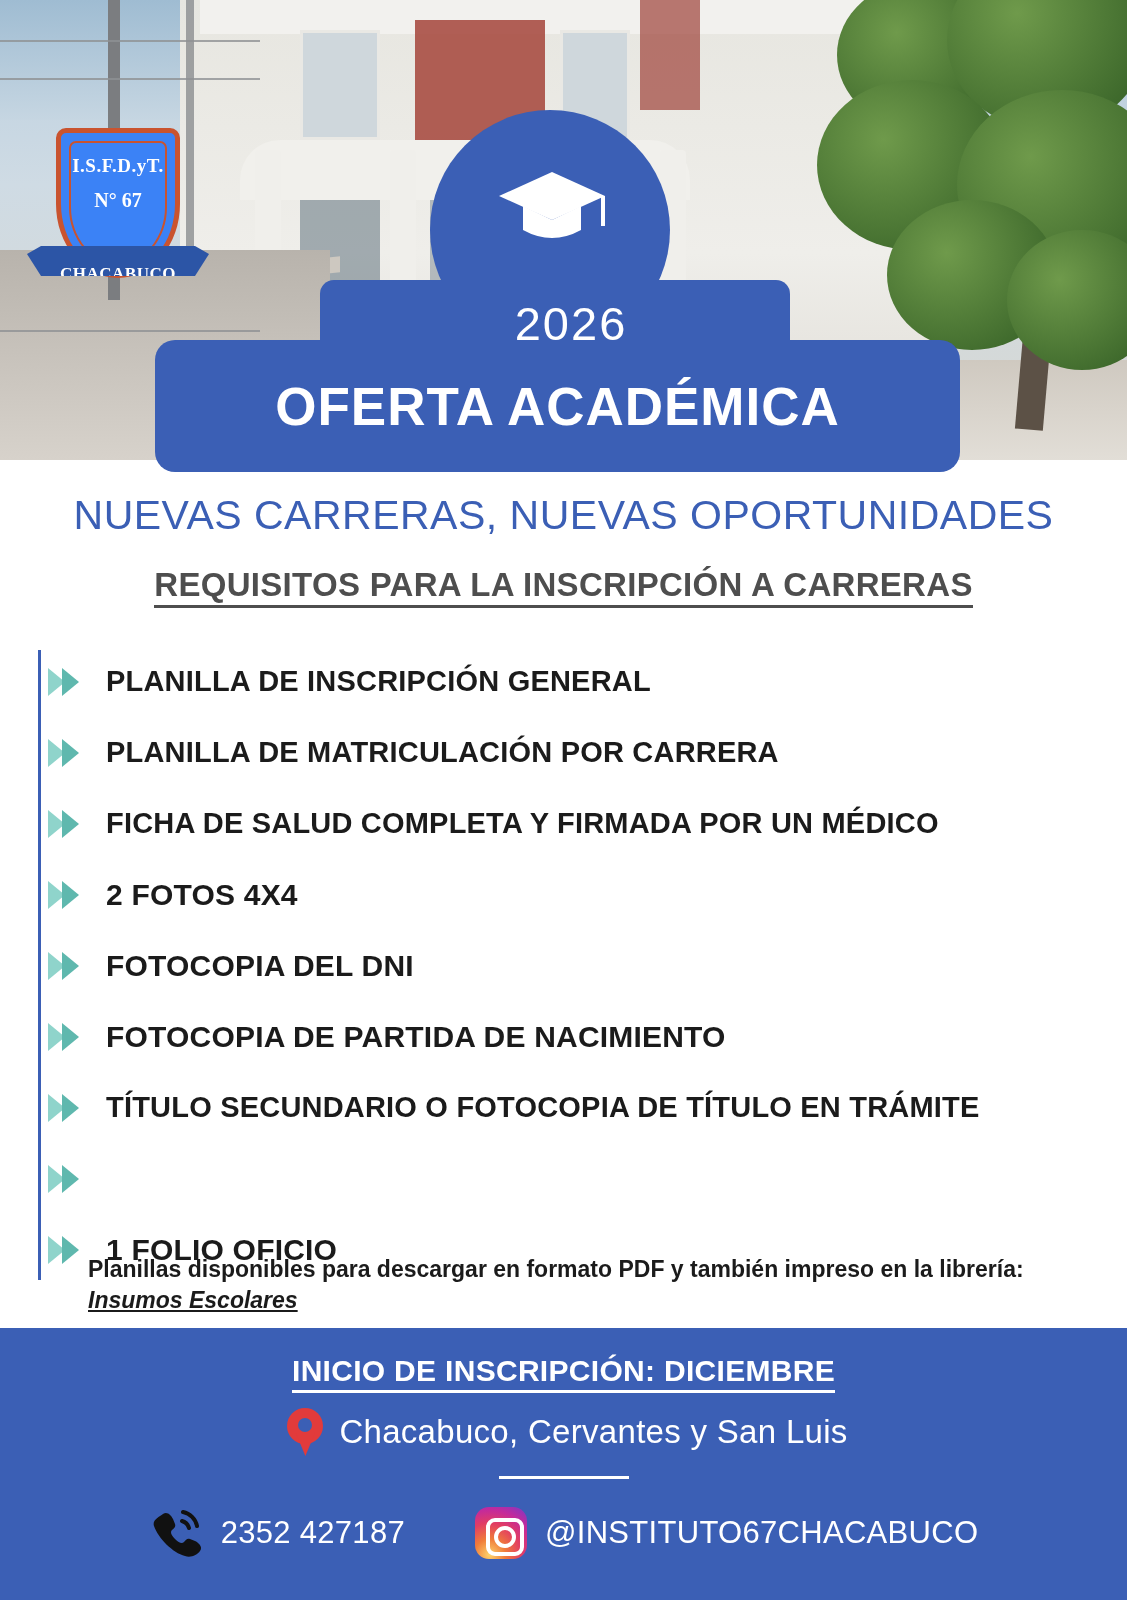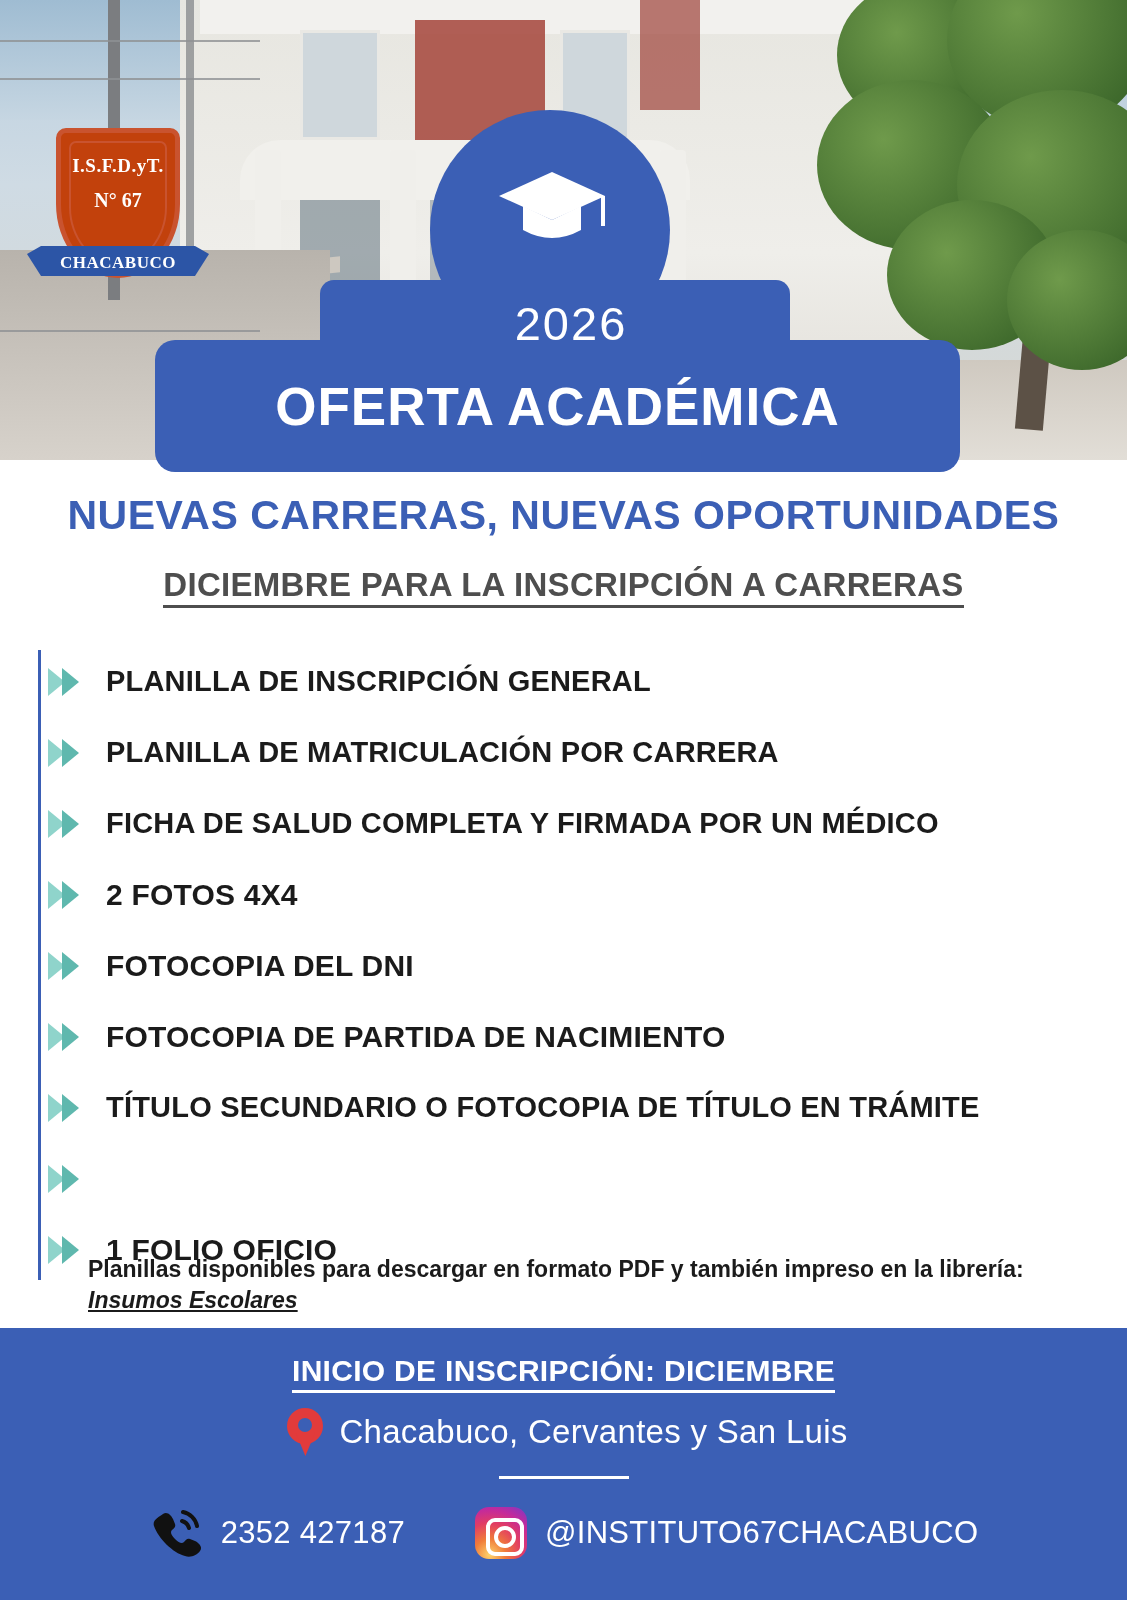--- a/index.html
+++ b/index.html
@@ -122,21 +122,21 @@
   .crest {
     position: absolute; left: 28px; top: 128px; width: 180px; height: 185px;
   }
   .crest-ribbon {
     position: absolute; left: -1px; top: 118px; width: 182px; height: 30px;
     background: #2c55a6;
     clip-path: polygon(0 8px, 14px 0, 168px 0, 182px 8px, 168px 30px, 14px 30px);
   }
   .crest-shield {
     position: absolute; left: 28px; top: 0; width: 124px; height: 150px;
-    background: #c2410c;
+    background: #3b82f6;
     border: 5px solid #c9532f;
     border-radius: 10px 10px 62px 62px / 10px 10px 74px 74px;
   }
   .crest-inner {
     position: absolute; left: 8px; top: 8px; right: 8px; bottom: 8px;
     border: 2px solid #c9532f;
     border-radius: 8px 8px 56px 56px / 8px 8px 66px 66px;
   }
   .crest-line {
     position: absolute; width: 100%; text-align: center;
@@ -166,21 +166,21 @@
     position: absolute; left: 155px; top: 340px; width: 805px; height: 132px;
     background: #3b5fb5; border-radius: 20px;
     display: flex; align-items: center; justify-content: center;
     color: #fff; font-size: 53px; font-weight: bold; letter-spacing: 1px;
   }
 
   
   .subtitle {
     position: absolute; top: 492px; left: 0; width: 100%;
     text-align: center; color: #3b5fb5;
-    font-size: 41px; font-weight: bold; letter-spacing: .5px;
+    font-size: 41px; font-weight: normal; letter-spacing: .5px;
   }
   .section-title {
     position: absolute; top: 566px; left: 0; width: 100%;
     text-align: center; color: #4e4e4e;
     font-size: 33px; font-weight: bold; letter-spacing: .3px;
   }
   .section-title span {
     border-bottom: 3px solid #4e4e4e; padding-bottom: 2px;
   }
 
@@ -322,37 +322,37 @@
     </div>
   </div>
 
   <div class="crest">
     <div class="crest-shield">
       <div class="crest-inner"></div>
       <div class="crest-line crest-l1">I.S.F.D.yT.</div>
       <div class="crest-line crest-l2">N° 67</div>
     </div>
     <div class="crest-ribbon">
-      <div class="crest-line crest-l3" style="top:7px;">CHACABUCO</div>
+      <div class="crest-line crest-l3" style="top:18px;">CHACABUCO</div>
     </div>
   </div>
 
   <div class="badge-circle"></div>
   <div class="badge-cap">
     <svg viewBox="0 0 110 80" width="110" height="80" aria-hidden="true">
       <polygon points="55,4 108,28 55,52 2,28" fill="#ffffff"></polygon>
       <path d="M26 38 L26 62 Q55 78 84 62 L84 38 L55 52 Z" fill="#ffffff"></path>
       <rect x="104" y="28" width="4" height="30" fill="#ffffff"></rect>
     </svg>
   </div>
   <div class="badge-year">2026</div>
   <div class="badge-main">OFERTA ACADÉMICA</div>
 
   <div class="subtitle">NUEVAS CARRERAS, NUEVAS OPORTUNIDADES</div>
-  <div class="section-title"><span>DICIEMBRE PARA LA INSCRIPCIÓN A CARRERAS</span></div>
+  <div class="section-title"><span>REQUISITOS PARA LA INSCRIPCIÓN A CARRERAS</span></div>
 
   <div class="list-rail"></div>
   <ul class="req-list">
     <li class="req-item">
       <span class="arrows">
           <i></i>
           <i></i>
         </span>
       <span class="req-text">PLANILLA DE INSCRIPCIÓN GENERAL</span>
     </li>

